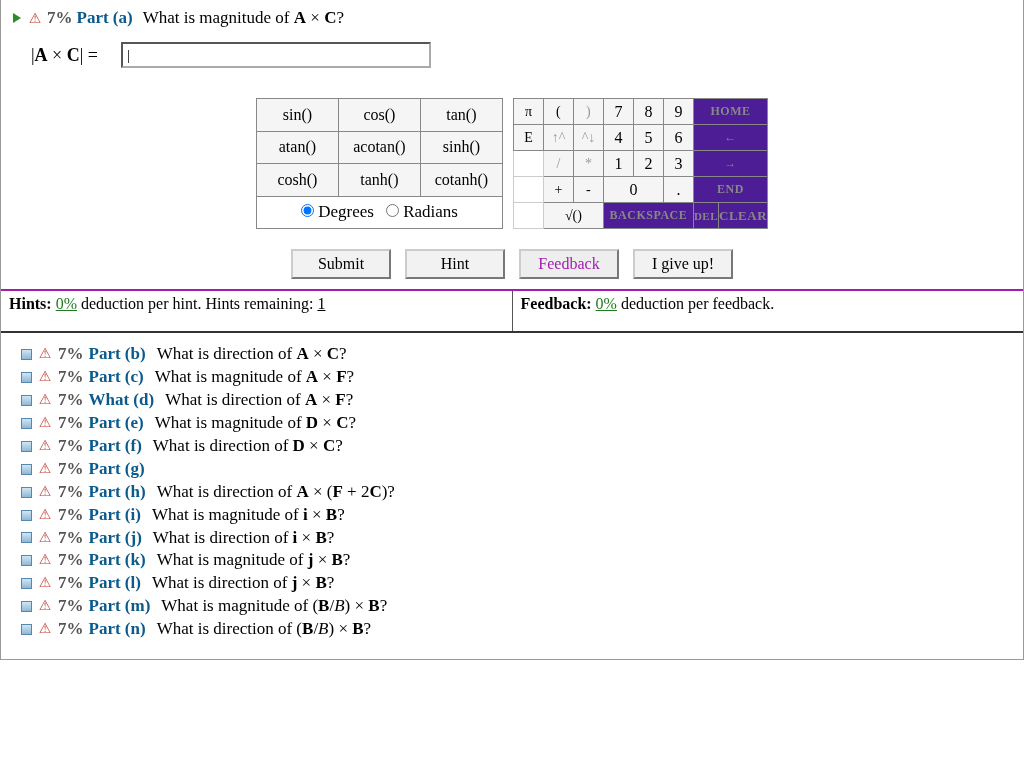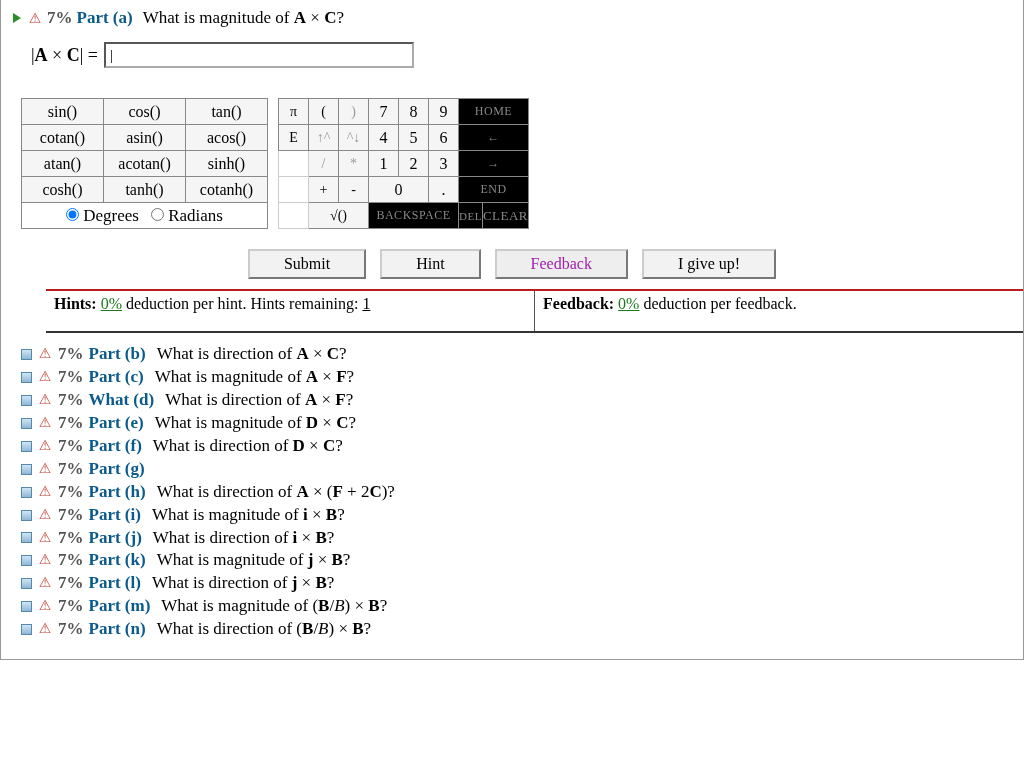--- a/index.html
+++ b/index.html
@@ -35,87 +35,86 @@
   .pct { color: #555; font-weight: bold; }
   .part-label { color: #0a5a8c; font-weight: bold; margin-right: 6px; }
   .q-text { color: #000; }
   .bold { font-weight: bold; }
 
   .answer-row {
     display: flex;
     align-items: center;
     padding: 10px 30px 30px 30px;
   }
-  .answer-eq { font-size: 18px; margin-right: 6px; }
+  .answer-eq { font-size: 18px; margin-right: 23px; }
   .answer-input {
     width: 310px;
     height: 26px;
     border: 2px inset #aaa;
     padding: 2px 4px;
     font-family: inherit;
     font-size: 15px;
   }
 
   .keypad-wrap {
     display: flex;
-    justify-content: flex-start;
+    justify-content: center;
     gap: 10px;
     padding: 0 20px 10px 20px;
   }
   table.keypad {
     border-collapse: collapse;
   }
   table.keypad td {
     border: 1px solid #888;
     text-align: center;
     vertical-align: middle;
     background: #f5f5f5;
     font-family: "Times New Roman", serif;
     font-size: 16px;
     height: 26px;
     cursor: pointer;
   }
   table.keypad td.wide { width: 82px; }
   table.keypad td.num { width: 30px; }
   table.keypad td.sm  { width: 30px; font-size: 14px; }
-  table.keypad td.gray { color: #888; background: #000000; font-size: 12px; letter-spacing: 0.5px; }
+  table.keypad td.gray { color: #888; background: #4c1d95; font-size: 12px; letter-spacing: 0.5px; font-weight: bold; }
   table.keypad td.dim  { color: #999; }
   table.keypad td.empty { background: #fff; border: 1px solid #ccc; }
   .angle-row td {
     background: #fff !important;
   }
   .angle-row label {
     font-size: 17px;
   }
 
   .action-row {
     display: flex;
     justify-content: center;
     gap: 14px;
     padding: 10px 0 10px 0;
   }
   .action-row button, .action-row .btn {
     font-family: "Times New Roman", serif;
     font-size: 16px;
-    padding: 4px 34px;
+    padding: 4px 9px;
     border: 2px outset #ccc;
     background: #f2f2f2;
     min-width: 100px;
     cursor: pointer;
   }
   .action-row .disabled {
     color: #a21caf;
     background: #eee;
   }
 
   .hint-feedback-row {
     display: flex;
-    border-top: 2px solid #b91c1c;
+    border-top: 2px solid #a21caf;
     border-bottom: 2px solid #333;
-    margin-left: 45px;
   }
   .hf-cell {
     flex: 1;
     padding: 4px 8px 18px 8px;
     font-size: 16px;
   }
   .hf-cell:first-child { border-right: 1px solid #555; }
   .ul { text-decoration: underline; }
   .green { color: #1f7a1f; }
 
@@ -156,25 +155,20 @@
 </div>
 
 <div class="keypad-wrap">
 
   <table class="keypad">
     <tbody>
         <tr>
       <td class="wide">sin()</td>
       <td class="wide">cos()</td>
       <td class="wide">tan()</td>
-    </tr>
-    <tr>
-      <td class="wide">cotan()</td>
-      <td class="wide">asin()</td>
-      <td class="wide">acos()</td>
     </tr>
     <tr>
       <td class="wide">atan()</td>
       <td class="wide">acotan()</td>
       <td class="wide">sinh()</td>
     </tr>
     <tr>
       <td class="wide">cosh()</td>
       <td class="wide">tanh()</td>
       <td class="wide">cotanh()</td>

